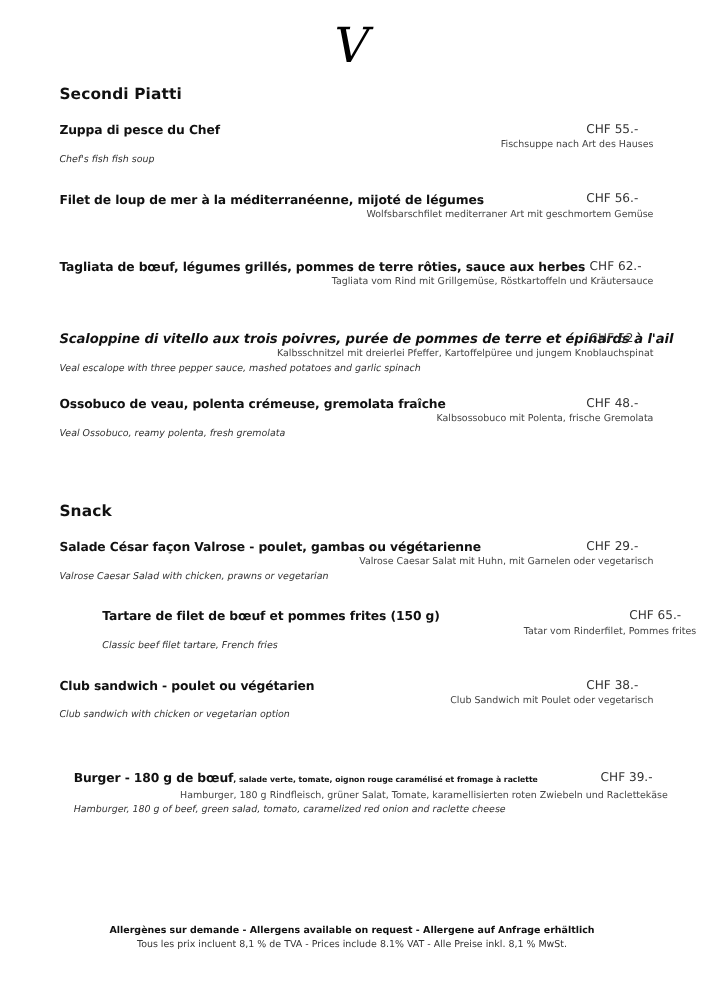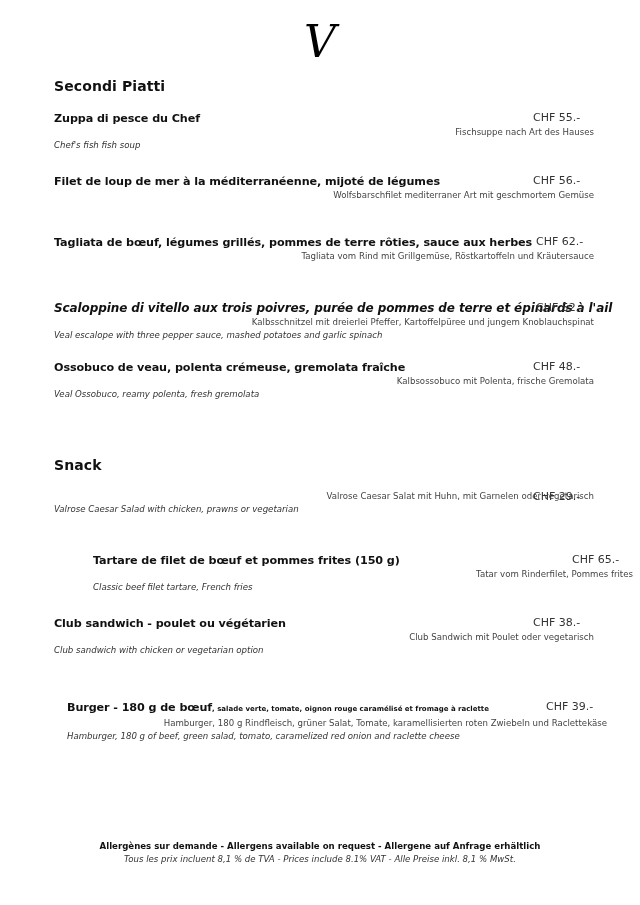--- a/index.html
+++ b/index.html
@@ -9,21 +9,21 @@
             font-family: "DejaVu Serif", serif; font-style: italic; font-size: 44px; line-height: 56px; color: #000; }
     .section-title { position: absolute; left: 54px; font-size: 14px; font-weight: 600; color: #111; letter-spacing: 0.1px; }
     .item { position: absolute; left: 54px; width: 540px; }
     .item-title { font-size: 11.2px; font-weight: 700; color: #111; line-height: 15px; white-space: nowrap; letter-spacing: -0.1px; }
     .item-title .small { font-size: 7px; font-weight: 700; letter-spacing: 0; }
     .item-de { font-size: 8.6px; color: #444; line-height: 13px; white-space: nowrap; text-align: right; }
     .item-en { font-size: 8.6px; color: #333; font-style: italic; line-height: 13px; white-space: nowrap; }
     .price { position: absolute; top: 0; font-size: 11px; color: #333; white-space: nowrap; }
     .footer { position: absolute; left: 0; width: 640px; text-align: center; }
     .footer-1 { top: 841px; font-size: 8.6px; font-weight: 700; color: #111; }
-    .footer-2 { top: 854px; font-size: 8.6px; font-style: italic; color: #333; }
+    .footer-2 { top: 854px; font-size: 8.6px; color: #333; }
   </style>
 </head>
 <body>
 
 <div class="logo">V</div>
 
 <div class="section-title" style="top:78px;">Secondi Piatti</div>
 
 <div class="item" style="top:111px;">
   <div class="item-title">Zuppa di pesce du Chef</div>
@@ -54,20 +54,21 @@
 <div class="item" style="top:360px;">
   <div class="item-title">Ossobuco de veau, polenta crémeuse, gremolata fraîche</div>
   <div class="item-de">Kalbsossobuco mit Polenta, frische Gremolata</div>
   <div class="item-en">Veal Ossobuco, reamy polenta, fresh gremolata</div>
   <div class="price" style="left:479px;">CHF 48.-</div>
 </div>
 
 <div class="section-title" style="top:457px;">Snack</div>
 
 <div class="item" style="top:490px;">
+  <div class="item-title">Salade César façon Valrose - poulet, gambas ou végétarienne</div>
   <div class="item-de">Valrose Caesar Salat mit Huhn, mit Garnelen oder vegetarisch</div>
   <div class="item-en">Valrose Caesar Salad with chicken, prawns or vegetarian</div>
   <div class="price" style="left:479px;">CHF 29.-</div>
 </div>
 
 <div class="item" style="top:553px;margin-left:39px;">
   <div class="item-title">Tartare de filet de bœuf et pommes frites (150 g)</div>
   <div class="item-de">Tatar vom Rinderfilet, Pommes frites</div>
   <div class="item-en">Classic beef filet tartare, French fries</div>
   <div class="price" style="left:479px;">CHF 65.-</div>

